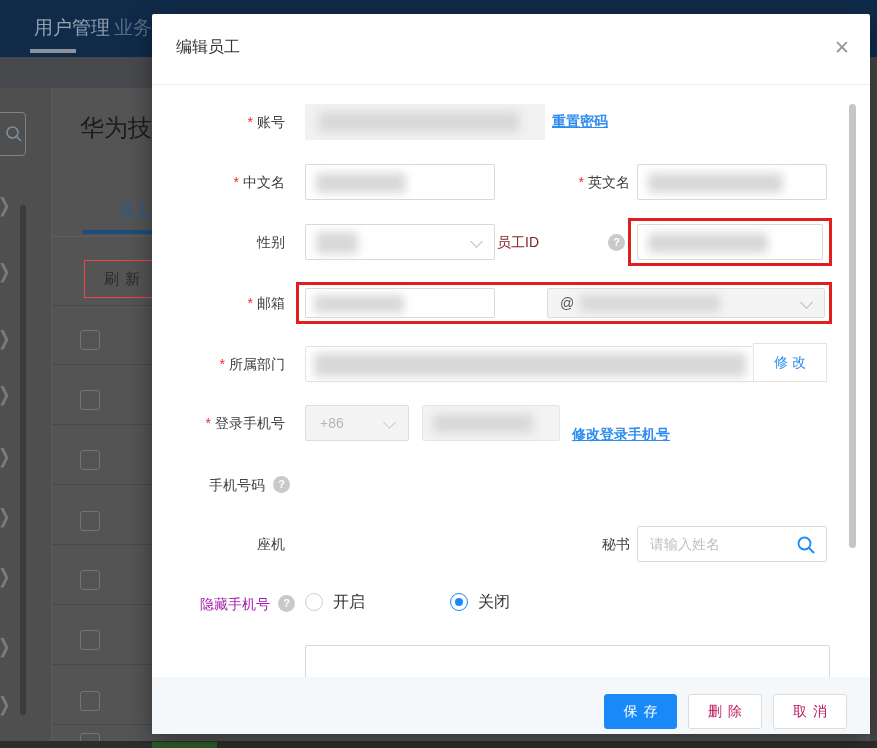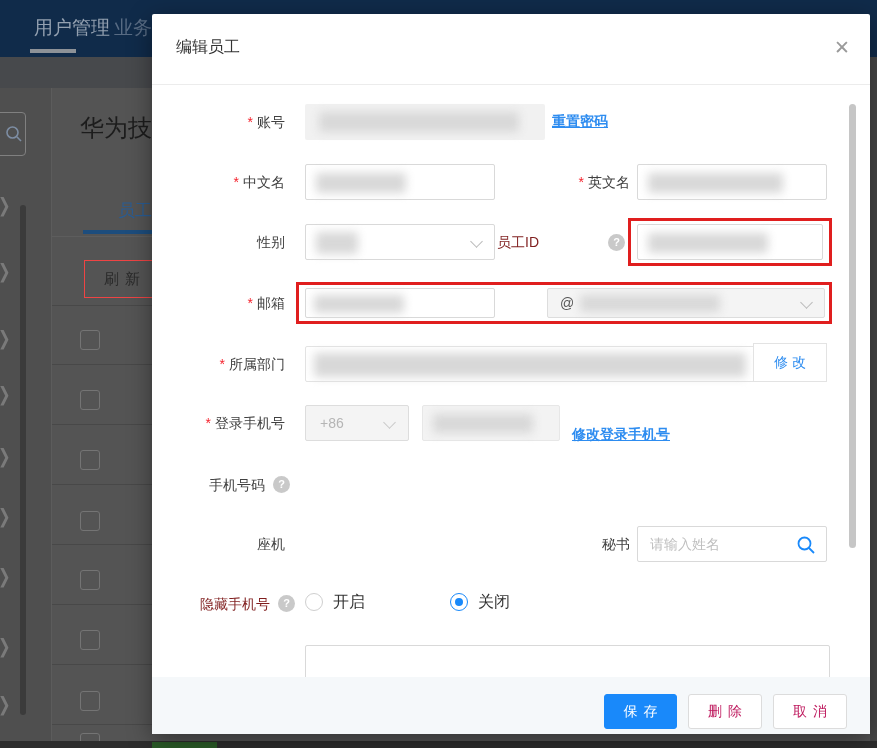--- a/index.html
+++ b/index.html
@@ -198,21 +198,21 @@
     <div class="lbl" style="top:512px">座机</div>
     <div class="lbl2" style="top:512px">秘书</div>
     <div class="inp" style="left:485px;top:512px;width:190px;height:36px;">
       <input class="ph-real" style="padding-right: 36px;" placeholder="请输入姓名">
       <svg width="20" height="20" viewBox="0 0 20 20" style="position:absolute;right:10px;top:8px;">
         <circle cx="8.5" cy="8.5" r="6" fill="none" stroke="#1989fa" stroke-width="1.8"></circle>
         <line x1="13" y1="13" x2="18" y2="18" stroke="#1989fa" stroke-width="1.8"></line>
       </svg>
     </div>
 
-    <div class="abs" style="left:0;top:580px;width:118px;text-align:right;font-size:14px;color:#7f1d1d;line-height:20px;">隐藏手机号</div>
+    <div class="abs" style="left:0;top:580px;width:118px;text-align:right;font-size:14px;color:#a21caf;line-height:20px;">隐藏手机号</div>
     <div class="help" style="left:126px;top:581px;">?</div>
     <div class="radio" style="left:153px;top:579px;"></div>
     <div class="radio-lab" style="left:181px;top:578px;">开启</div>
     <div class="radio sel" style="left:298px;top:579px;"></div>
     <div class="radio-lab" style="left:326px;top:578px;">关闭</div>
 
     <div class="inp" style="left:153px;top:631px;width:525px;height:40px;"></div>
 
     <div class="m-footer">
       <div class="btn btn-save">保存</div>

